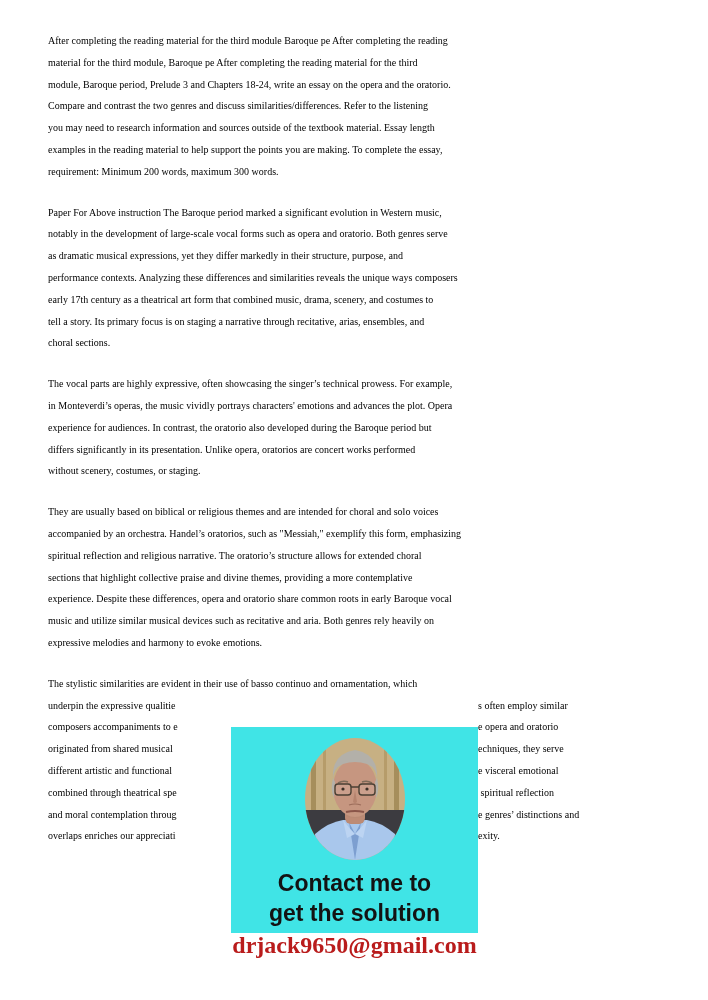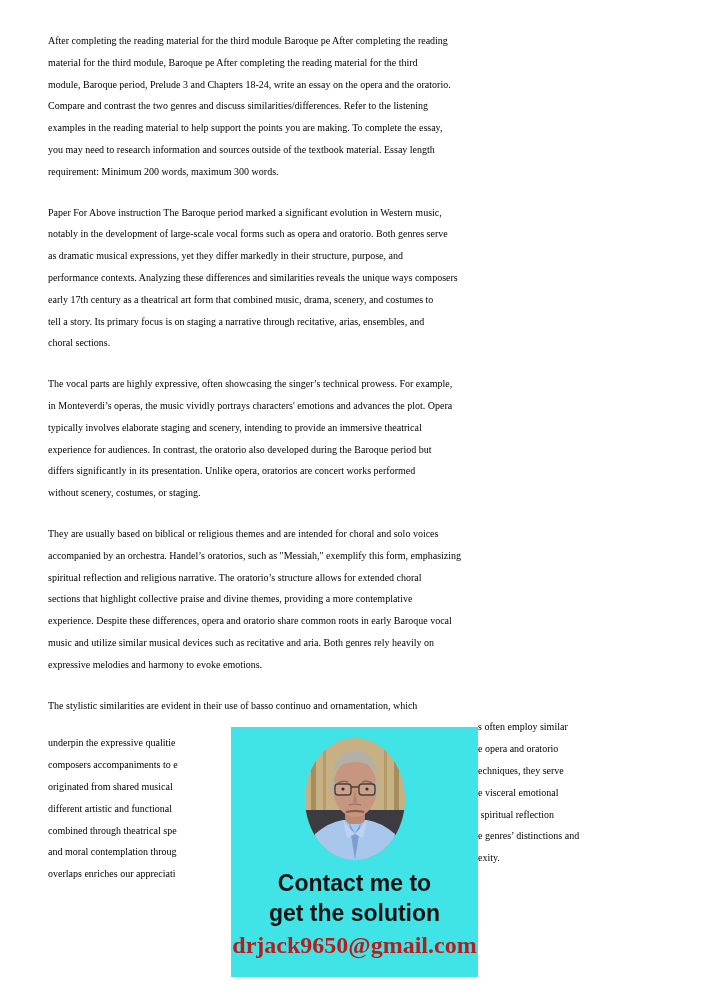--- a/index.html
+++ b/index.html
@@ -7,24 +7,24 @@
     width:708px;height:1000px;position:relative;background:#ffffff;overflow:hidden;
     font-family:"Liberation Serif", serif;color:#000;
   }
   .doc{
     position:absolute;left:48px;top:30px;width:600px;
     font-size:10px;line-height:21.8px;
   }
   .para{margin:0 0 19px 0;}
   .tline{white-space:nowrap;height:21.8px;}
   .splitline{position:relative;height:21.8px;}
-  .frag-left{position:absolute;left:0;top:16px;white-space:pre;}
+  .frag-left{position:absolute;left:0;top:0;white-space:pre;}
   .frag-right{position:absolute;left:430px;top:0;white-space:pre;}
   .overlay{
-    position:absolute;left:231px;top:727px;width:247px;height:250px;
+    position:absolute;left:231px;top:727px;width:247px;height:206px;
     display:flex;flex-direction:column;align-items:center;z-index:5;
   }
   .portrait{margin-top:11px;flex:0 0 auto;}
   .contact-heading{
     margin-top:8px;text-align:center;
     font-family:"Liberation Sans", sans-serif;font-weight:700;
     font-size:23px;line-height:30px;color:#131313;
   }
   .contact-email{
     margin-top:5px;text-align:center;
@@ -35,39 +35,38 @@
 </head>
 <body>
 
 <div class="doc">
 
   <div class="para">
     <div class="tline">After completing the reading material for the third module Baroque pe After completing the reading</div>
     <div class="tline">material for the third module, Baroque pe After completing the reading material for the third</div>
     <div class="tline">module, Baroque period, Prelude 3 and Chapters 18-24, write an essay on the opera and the oratorio.</div>
     <div class="tline">Compare and contrast the two genres and discuss similarities/differences. Refer to the listening</div>
+    <div class="tline">you may need to research information and sources outside of the textbook material. Essay length</div>
     <div class="tline">examples in the reading material to help support the points you are making. To complete the essay,</div>
-    <div class="tline">you may need to research information and sources outside of the textbook material. Essay length</div>
     <div class="tline">requirement: Minimum 200 words, maximum 300 words.</div>
   </div>
 
   <div class="para">
     <div class="tline">Paper For Above instruction The Baroque period marked a significant evolution in Western music,</div>
     <div class="tline">notably in the development of large-scale vocal forms such as opera and oratorio. Both genres serve</div>
     <div class="tline">as dramatic musical expressions, yet they differ markedly in their structure, purpose, and</div>
     <div class="tline">performance contexts. Analyzing these differences and similarities reveals the unique ways composers</div>
     <div class="tline">early 17th century as a theatrical art form that combined music, drama, scenery, and costumes to</div>
     <div class="tline">tell a story. Its primary focus is on staging a narrative through recitative, arias, ensembles, and</div>
     <div class="tline">choral sections.</div>
   </div>
 
   <div class="para">
     <div class="tline">The vocal parts are highly expressive, often showcasing the singer’s technical prowess. For example,</div>
     <div class="tline">in Monteverdi’s operas, the music vividly portrays characters' emotions and advances the plot. Opera</div>
-    <div class="tline">typically involves elaborate staging and scenery, intending to provide an immersive theatrical</div>
     <div class="tline">experience for audiences. In contrast, the oratorio also developed during the Baroque period but</div>
     <div class="tline">differs significantly in its presentation. Unlike opera, oratorios are concert works performed</div>
     <div class="tline">without scenery, costumes, or staging.</div>
   </div>
 
   <div class="para">
     <div class="tline">They are usually based on biblical or religious themes and are intended for choral and solo voices</div>
     <div class="tline">accompanied by an orchestra. Handel’s oratorios, such as "Messiah," exemplify this form, emphasizing</div>
     <div class="tline">spiritual reflection and religious narrative. The oratorio’s structure allows for extended choral</div>
     <div class="tline">sections that highlight collective praise and divine themes, providing a more contemplative</div>

